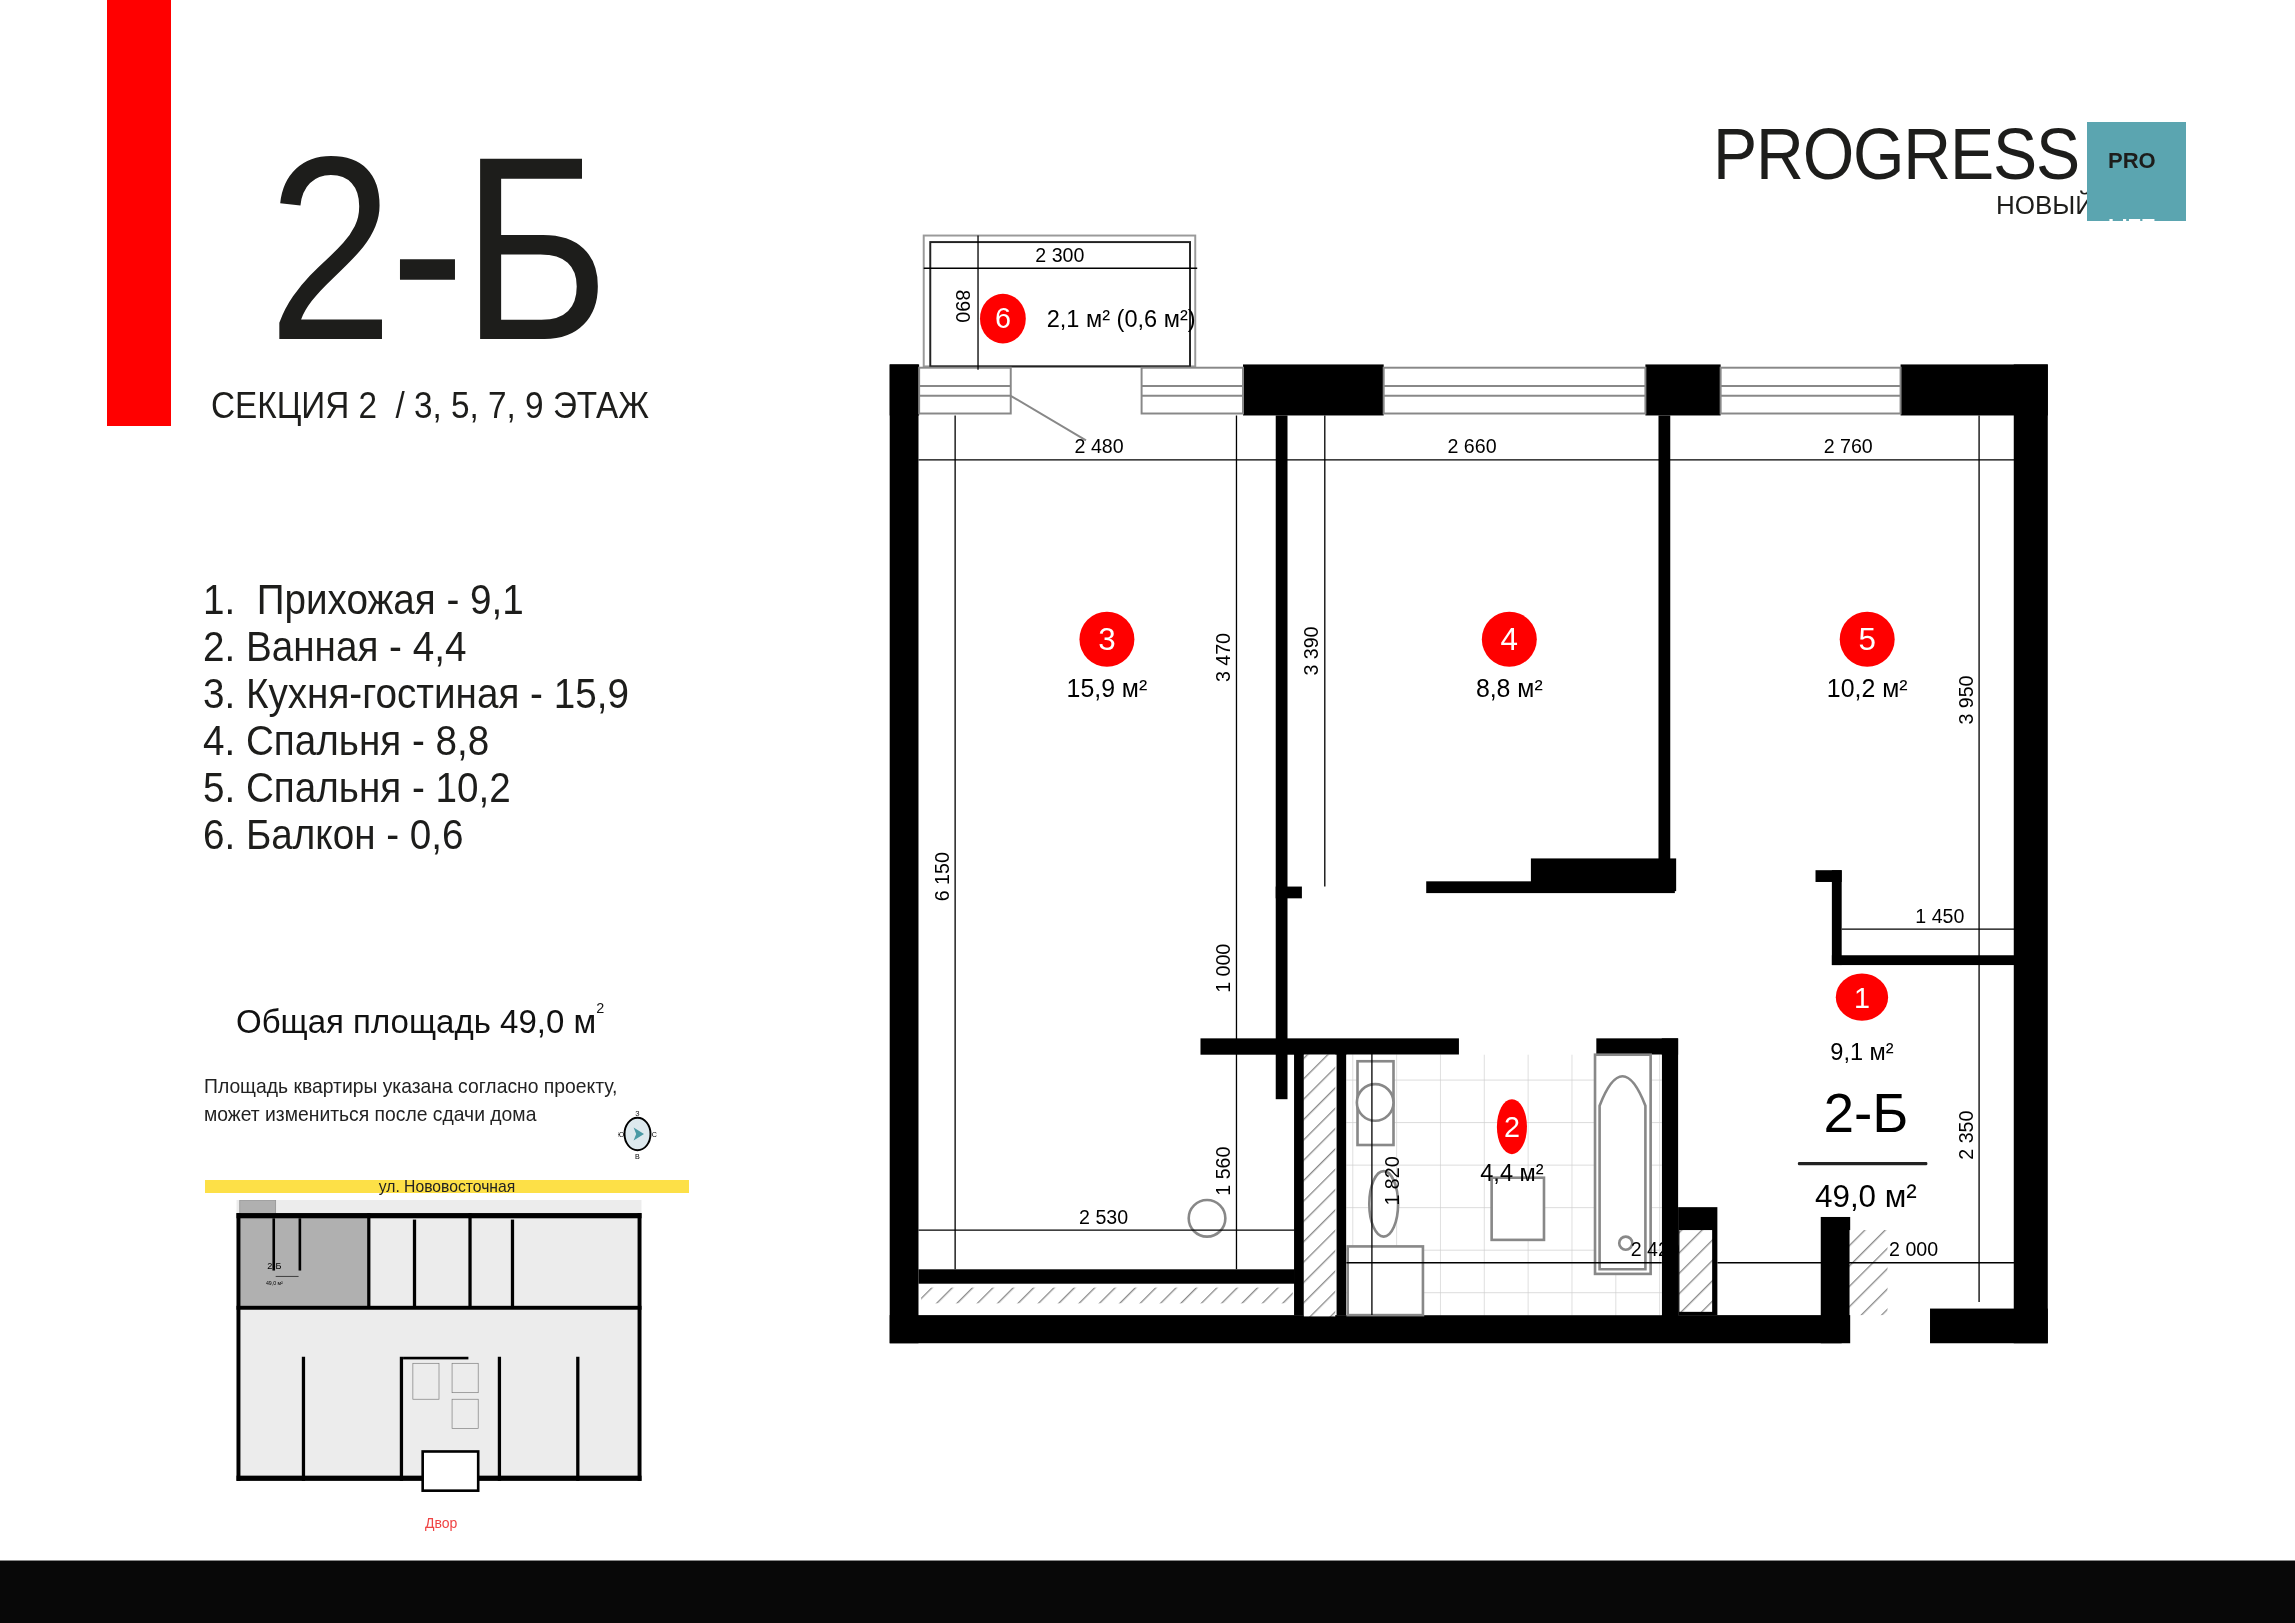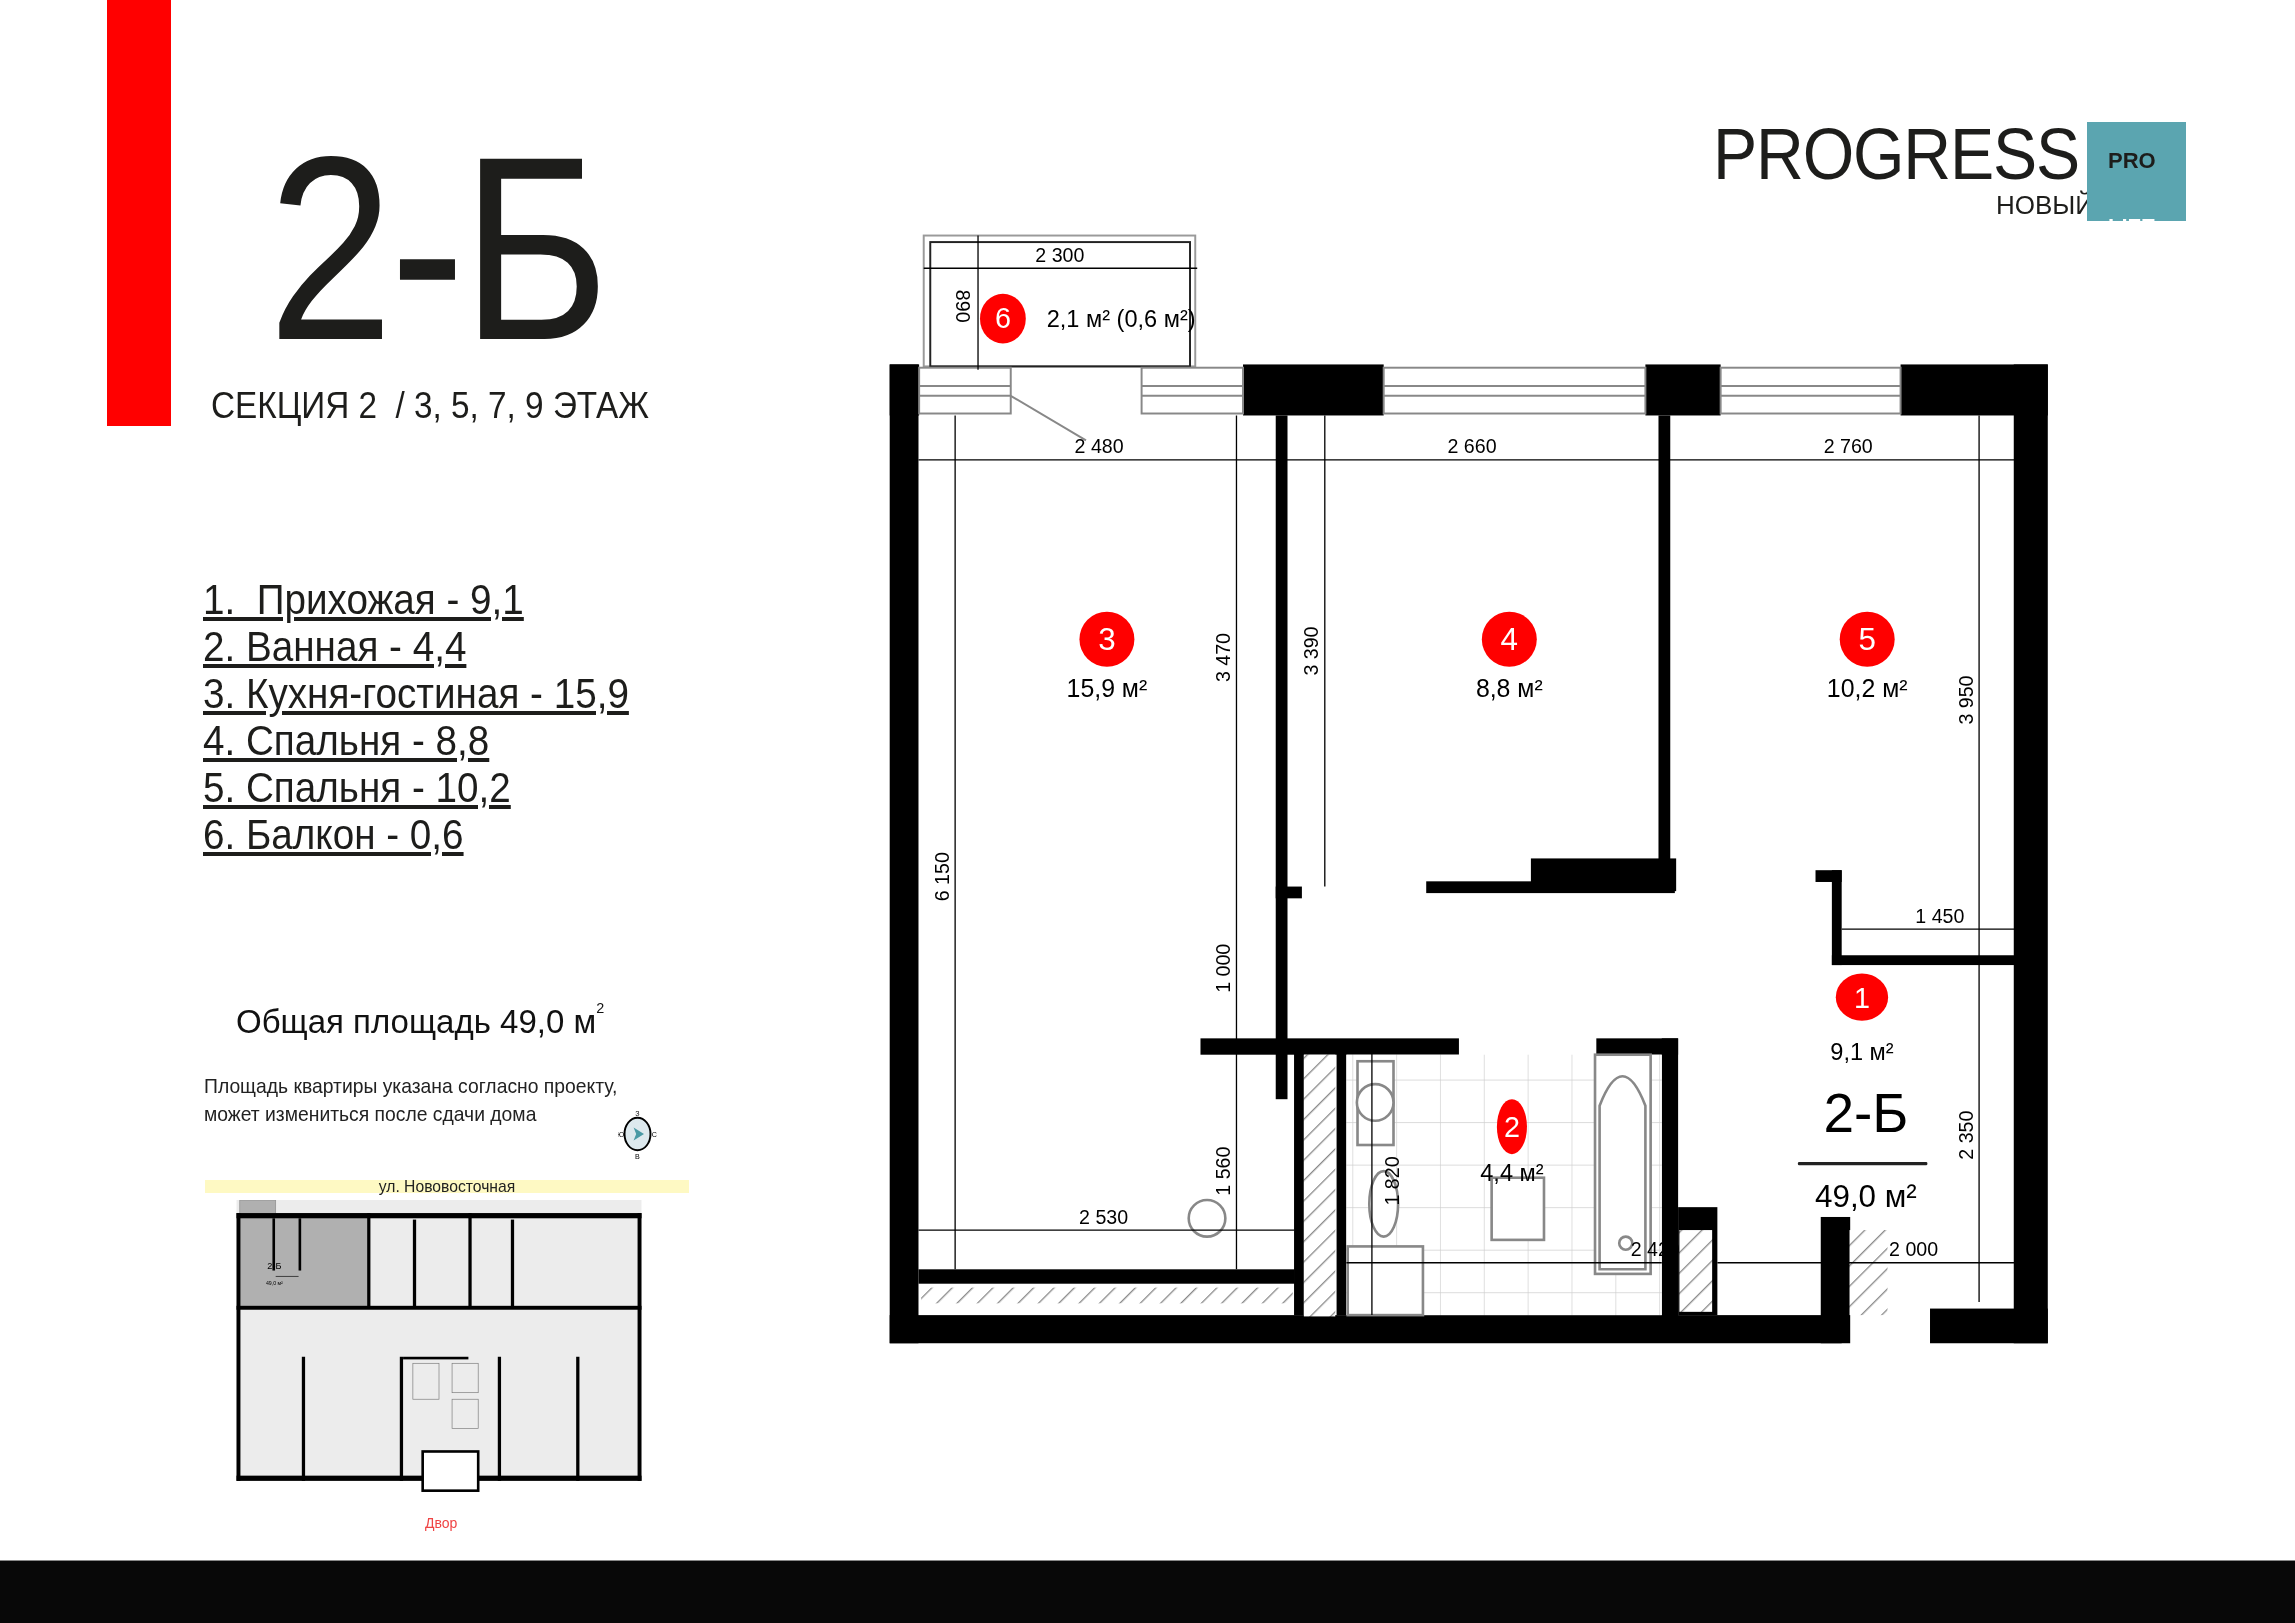--- a/index.html
+++ b/index.html
@@ -1,27 +1,27 @@
 <!DOCTYPE html>
 <html style="font-size:10.5px"><head>
 <meta charset="utf-8">
 <style>
   html,body{margin:0;padding:0;background:#ffffff;}
   body{width:2295px;height:1624px;position:relative;overflow:hidden;font-family:"Liberation Sans","DejaVu Sans",sans-serif;color:#1d1d1b;}
   .abs{position:absolute;}
   .red-bar{left:107px;top:0;width:64px;height:426px;background:#ff0000;}
   .apt-code{left:268px;top:118px;font-size:262px;line-height:1;font-family:"Liberation Sans",sans-serif;letter-spacing:-3.9px;color:#1d1d1b;transform:scaleX(0.86);transform-origin:left top;}
   .section-line{left:211px;top:385px;font-size:37px;color:#1d1d1b;transform:scaleX(0.9);transform-origin:left top;white-space:pre;}
-  .room-list{left:203px;top:576px;font-size:42px;line-height:47px;color:#1d1d1b;text-decoration:underline;}
+  .room-list{left:203px;top:576px;font-size:42px;line-height:47px;color:#1d1d1b;}
   .room-list div{white-space:pre;transform:scaleX(0.92);transform-origin:left top;}
   .total-area{left:236px;top:1003px;font-size:33px;font-weight:normal;color:#111;white-space:pre;}
   .total-area sup{font-size:14.4px;vertical-align:top;position:relative;top:-2.6px;}
   .disclaimer{left:204px;top:1072px;font-size:21px;line-height:27.5px;color:#222;transform:scaleX(0.92);transform-origin:left top;}
   .compass{left:618px;top:1108px;width:39px;height:52px;}
-  .street-bar{left:205px;top:1180px;width:484px;height:13px;background:#fef9c3;font-size:15.7px;line-height:13px;text-align:center;color:#222;}
+  .street-bar{left:205px;top:1180px;width:484px;height:13px;background:#fde047;font-size:15.7px;line-height:13px;text-align:center;color:#222;}
   .minimap{left:236px;top:1200px;width:406px;height:307px;}
   .courtyard{left:425px;top:1515px;font-size:14px;color:#ef4444;}
   .logo-text{left:1713px;top:118px;font-size:72px;letter-spacing:-1.3px;color:#1d1d1b;line-height:1;transform:scaleX(0.92);transform-origin:left top;}
   .logo-sub{left:1996px;top:190px;font-size:26px;font-weight:normal;color:#1d1d1b;}
   .logo-box{left:2087px;top:122px;width:99px;height:99px;background:#5ba5b0;}
   .logo-box span{position:absolute;left:21px;font-size:22px;font-weight:bold;}
   .plan{left:870px;top:229px;width:1276px;height:1145px;}
   .bottom-band{left:0;top:1560px;width:2295px;height:64px;background:#080808;border-top:1.3px solid #888;}
   svg text{font-family:"Liberation Sans","DejaVu Sans",sans-serif;}
 </style>

